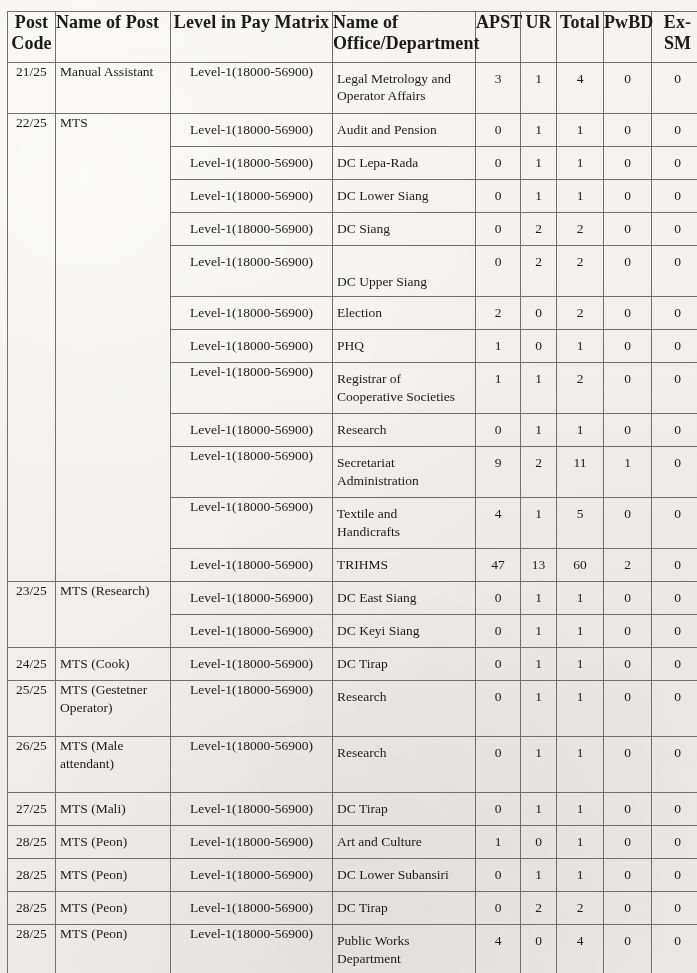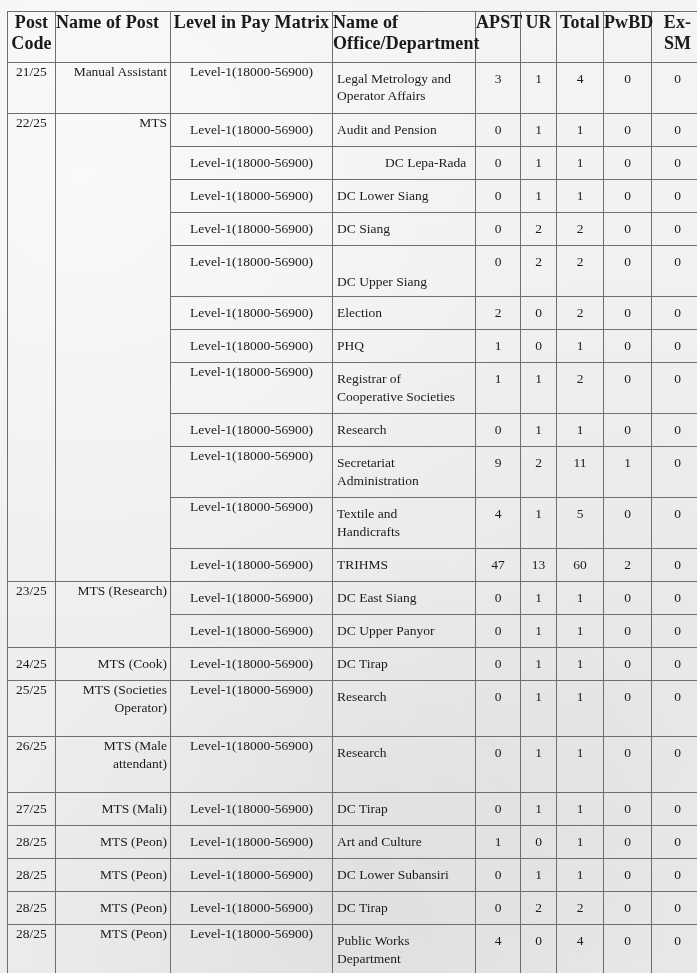--- a/index.html
+++ b/index.html
@@ -71,21 +71,21 @@
   th.h-office { text-align: left;   padding: 0 0 0 4px; }
   th.h-num    { text-align: center; padding: 0 1px; }
 
   td .cellpad {
     display: block;
     font-size: 13.5px;
     line-height: 1.28;
   }
   td.code      { text-align: center; }
   td.code .cellpad   { padding: 7px 2px 6px 2px; }
-  td.post      { text-align: right; }
+  td.post      { text-align: left; }
   td.post .cellpad   { padding: 7px 3px 6px 4px; }
   td.level     { text-align: center; }
   td.level .cellpad  { padding: 7px 4px 6px 4px; }
   td.office    { text-align: left; }
   td.office .cellpad { padding: 7px 3px 6px 4px; }
   td.num       { text-align: center; }
   td.num .cellpad    { padding: 7px 1px 6px 1px; }
 
   
   td.vmid { vertical-align: middle; }
@@ -209,21 +209,21 @@
           <td class="num">
             <span class="cellpad">0</span>
           </td>
         </tr>
         <tr class="r1">
           <td class="level">
             <span class="cellpad">Level-1(18000-56900)</span>
           </td>
           <td class="office">
             <span class="cellpad">
-              <span style="display: block; margin-left: 48px;">DC Lepa-Rada</span>
+              <span style="display: block;">DC Lepa-Rada</span>
             </span>
           </td>
           <td class="num">
             <span class="cellpad">0</span>
           </td>
           <td class="num">
             <span class="cellpad">1</span>
           </td>
           <td class="num">
             <span class="cellpad">1</span>
@@ -518,21 +518,21 @@
           <td class="num">
             <span class="cellpad">0</span>
           </td>
         </tr>
         <tr class="r1">
           <td class="level">
             <span class="cellpad">Level-1(18000-56900)</span>
           </td>
           <td class="office">
             <span class="cellpad">
-              <span style="display: block;">DC Upper Panyor</span>
+              <span style="display: block;">DC Keyi Siang</span>
             </span>
           </td>
           <td class="num">
             <span class="cellpad">0</span>
           </td>
           <td class="num">
             <span class="cellpad">1</span>
           </td>
           <td class="num">
             <span class="cellpad">1</span>
@@ -574,21 +574,21 @@
           <td class="num">
             <span class="cellpad">0</span>
           </td>
         </tr>
         <tr class="r3">
           <td class="code vmid" rowspan="1">
             <span class="cellpad" style="display: block; padding: 0px 2px;">25/25</span>
           </td>
           <td class="post vmid" rowspan="1">
             <span class="cellpad" style="padding: 0px 3px 0px 4px;">
-              <span style="display: block;">MTS (Societies</span>
+              <span style="display: block;">MTS (Gestetner</span>
               <span style="display: block;">Operator)</span>
             </span>
           </td>
           <td class="level vmid">
             <span class="cellpad" style="padding: 0px 4px;">Level-1(18000-56900)</span>
           </td>
           <td class="office">
             <span class="cellpad">
               <span style="display: block;">Research</span>
             </span>

